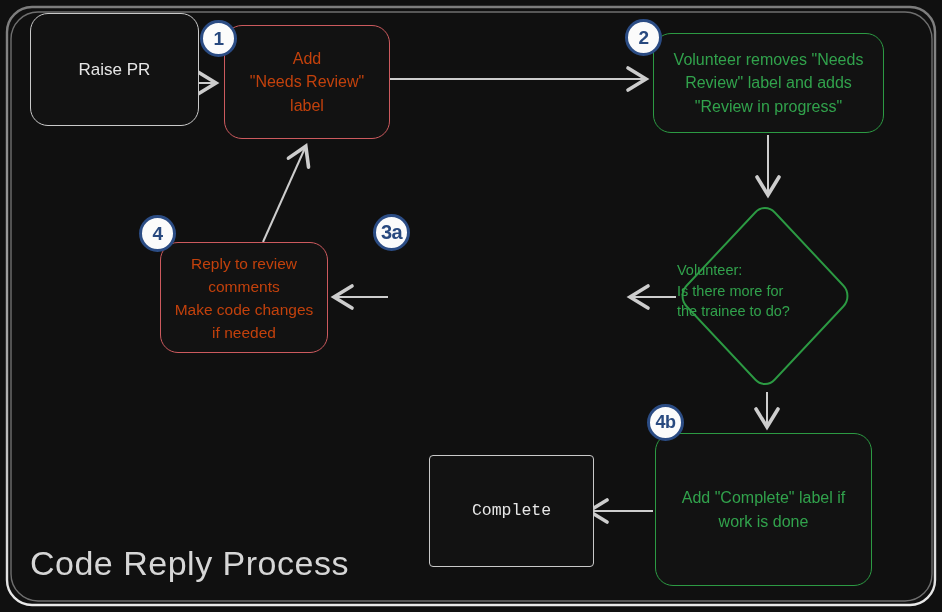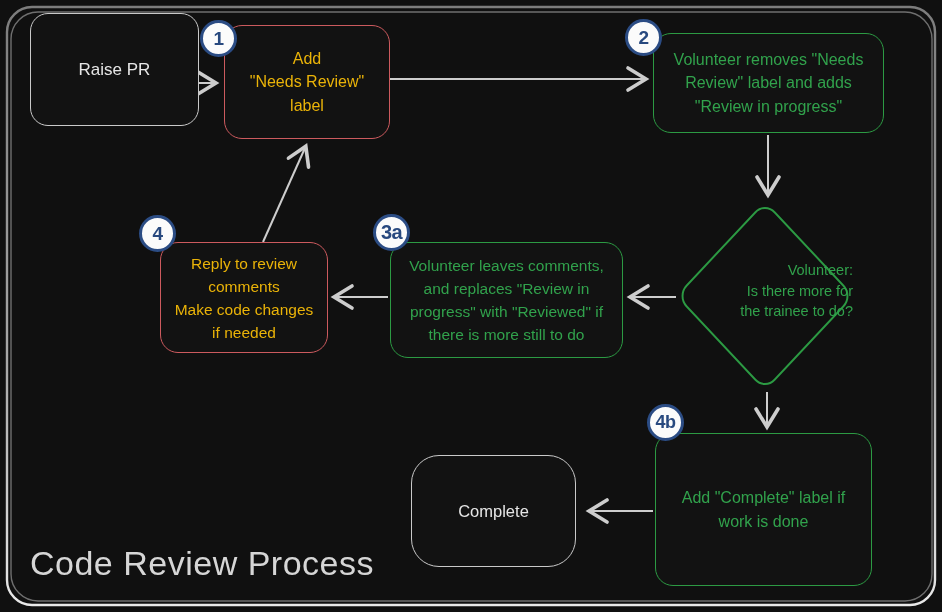--- a/index.html
+++ b/index.html
@@ -11,26 +11,26 @@
   .layer{position:absolute;left:0;top:0;width:942px;height:612px;}
   .node{
     position:absolute;display:flex;align-items:center;justify-content:center;
     border-radius:18px;text-align:center;box-sizing:border-box;
     background:#121212;
   }
   .node-label{white-space:pre-line;}
   .node.plain{border:1.6px solid #c9c9c9;}
   .node.plain .node-label{color:#e6e6e6;font-size:17px;line-height:24px;}
   .node.red{border:1.8px solid #cc5a5e;}
-  .node.red .node-label{color:#eab308;font-size:16px;line-height:23.5px;}
+  .node.red .node-label{color:#c2410c;font-size:16px;line-height:23.5px;}
   .node.green{border:1.8px solid #2c9a43;}
   .node.green .node-label{color:#31a24c;font-size:16px;line-height:23.5px;}
   .diamond-label{
     position:absolute;left:677px;top:260px;width:176px;
-    text-align:right;color:#31a24c;font-size:14.5px;line-height:20.5px;
+    text-align:left;color:#31a24c;font-size:14.5px;line-height:20.5px;
     white-space:pre-line;
   }
   .badge{
     position:absolute;width:37px;height:37px;border-radius:50%;
     background:#fbfbfb;border:3px solid #2b4c84;box-sizing:border-box;
     display:flex;align-items:center;justify-content:center;
     color:#28497f;font-size:19px;font-weight:bold;letter-spacing:-0.5px;
     z-index:5;
   }
   .chart-title{
@@ -89,44 +89,38 @@
   <div class="node green" style="left:653px;top:33px;width:231px;height:100px;">
     <span class="node-label">Volunteer removes "Needs
 Review" label and adds
 "Review in progress"</span>
   </div>
 
   <div class="diamond-label">Volunteer:
 Is there more for
 the trainee to do?</div>
 
-  <div class="node green" style="left:390px;top:242px;width:233px;height:116px;">
-    <span class="node-label" style="font-size:15.5px;line-height:23px;">Volunteer leaves comments,
-and replaces "Review in
-progress" with "Reviewed" if
-there is more still to do</span>
-  </div>
 
   <div class="node red" style="left:160px;top:242px;width:168px;height:111px;">
     <span class="node-label" style="font-size:15.5px;line-height:23px;text-align:center;">Reply to review
 comments
 Make code changes
 if needed</span>
   </div>
 
   <div class="node green" style="left:655px;top:433px;width:217px;height:153px;">
     <span class="node-label">Add "Complete" label if
 work is done</span>
   </div>
 
-  <div class="node plain" style="left:411px;top:455px;width:165px;height:112px;border-radius:28px;">
+  <div class="node plain" style="left:429px;top:455px;width:165px;height:112px;border-radius:4px;font-family:Liberation Mono, monospace;">
     <span class="node-label" style="font-size:16.5px;">Complete</span>
   </div>
 
   <div class="badge" style="left:200px;top:20px;">1</div>
   <div class="badge" style="left:625px;top:19px;">2</div>
   <div class="badge" style="left:373px;top:214px;font-size:20px;">3a</div>
   <div class="badge" style="left:139px;top:215px;">4</div>
   <div class="badge" style="left:647px;top:404px;font-size:18px;">4b</div>
 
-  <div class="chart-title">Code Review Process</div>
+  <div class="chart-title">Code Reply Process</div>
 
 </div>
 
 </body></html>

